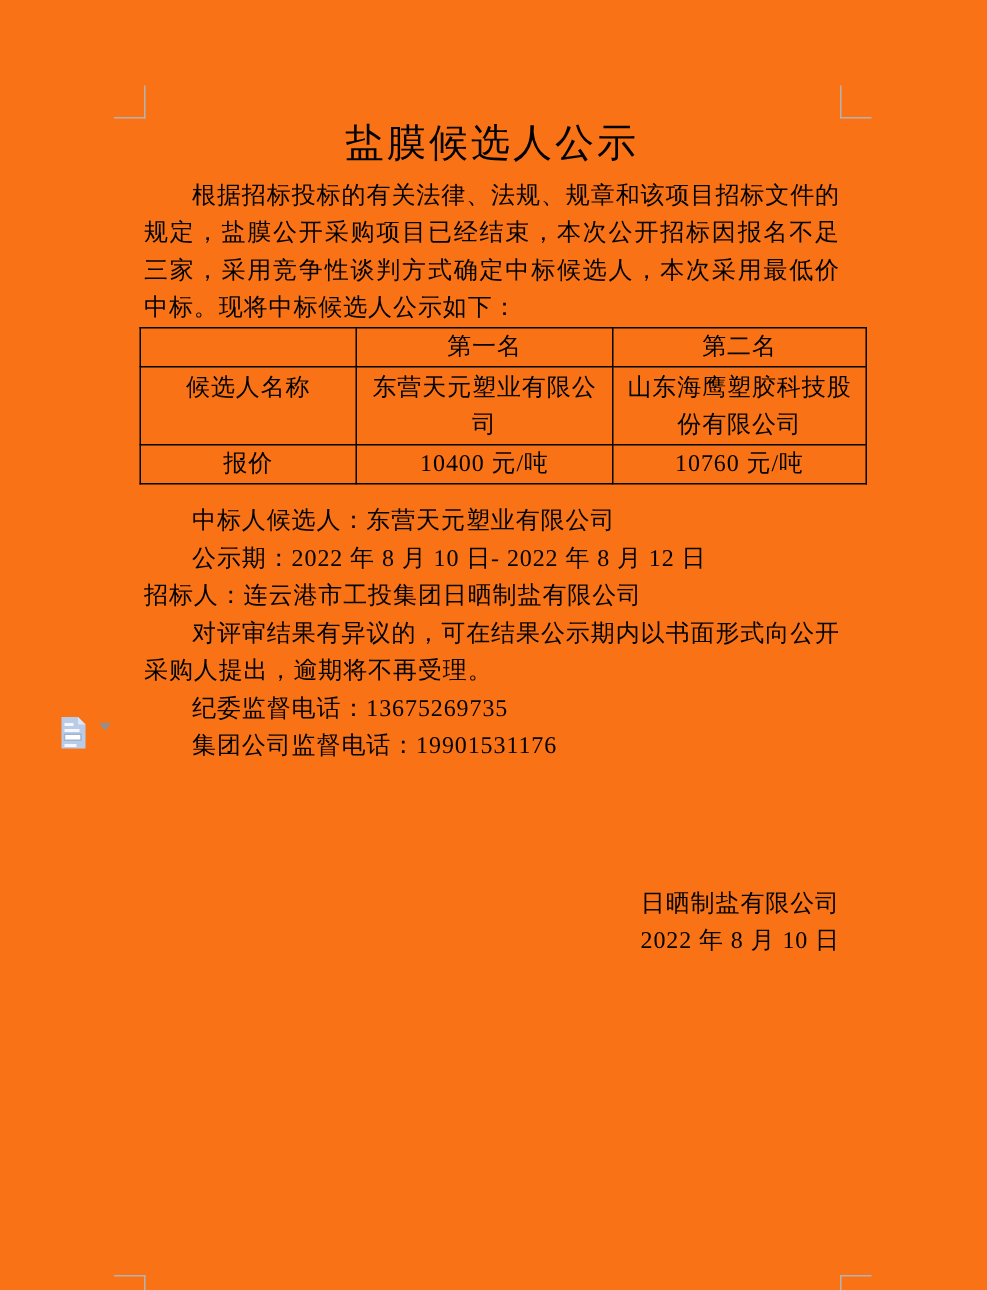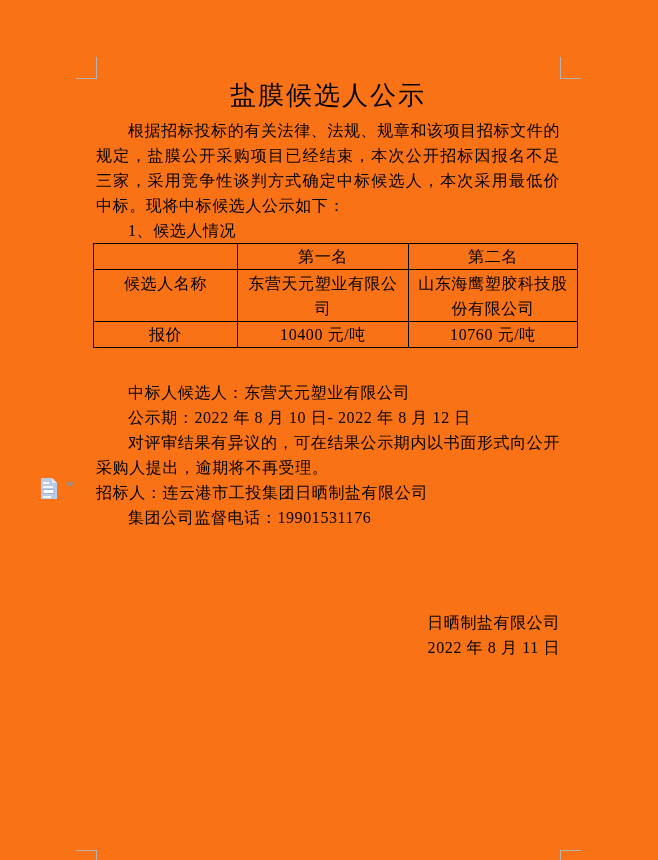--- a/index.html
+++ b/index.html
@@ -65,21 +65,21 @@
     vertical-align: top;
     line-height: 25px;
     padding: 0 6px;
     letter-spacing: 0.6px;
     text-align: center;
   }
   table.candidates tr.hdr th { text-align: center; height: 25px; }
   table.candidates tr.r-name td { height: 50px; padding-top: 1px; }
   table.candidates tr.r-price td { height: 25px; margin-left: 36px; }
 
-  .after-table { margin-top: 32px; }
+  .after-table { margin-top: 12px; }
   .signature { margin-top: 80px; text-align: right; }
 </style>
 </head>
 <body>
 
 <div class="page">
 
   <div class="crop crop-tl"></div>
   <div class="crop crop-tr"></div>
   <div class="crop crop-bl"></div>
@@ -98,21 +98,20 @@
     </span>
     <span class="arrow"></span>
   </div>
 
   <div class="content">
 
     <h1 class="doc-title">盐膜候选人公示</h1>
 
     <p class="para indent">根据招标投标的有关法律、法规、规章和该项目招标文件的规定，盐膜公开采购项目已经结束，本次公开招标因报名不足三家，采用竞争性谈判方式确定中标候选人，本次采用最低价中标。现将中标候选人公示如下：</p>
 
-    <p class="para indent">1、候选人情况</p>
 
     <table class="candidates">
       <colgroup>
         <col style="width:144px">
         <col style="width:171px">
         <col style="width:169px">
       </colgroup>
       <tbody>
           <tr class="hdr">
         <th></th>
@@ -128,24 +127,25 @@
         <td>报价</td>
         <td>10400 元/吨</td>
         <td>10760 元/吨</td>
       </tr>
     </tbody>
       </table>
 
     <div class="after-table">
       <p class="para indent">中标人候选人：东营天元塑业有限公司</p>
       <p class="para indent">公示期：2022 年 8 月 10 日- 2022 年 8 月 12 日</p>
+      <p class="para">招标人：连云港市工投集团日晒制盐有限公司</p>
       <p class="para indent">对评审结果有异议的，可在结果公示期内以书面形式向公开采购人提出，逾期将不再受理。</p>
-      <p class="para">招标人：连云港市工投集团日晒制盐有限公司</p>
+      <p class="para indent">纪委监督电话：13675269735</p>
       <p class="para indent">集团公司监督电话：19901531176</p>
     </div>
 
     <div class="signature">
       <p>日晒制盐有限公司</p>
-      <p>2022 年 8 月 11 日</p>
+      <p>2022 年 8 月 10 日</p>
     </div>
 
   </div>
 </div>
 
 </body></html>

